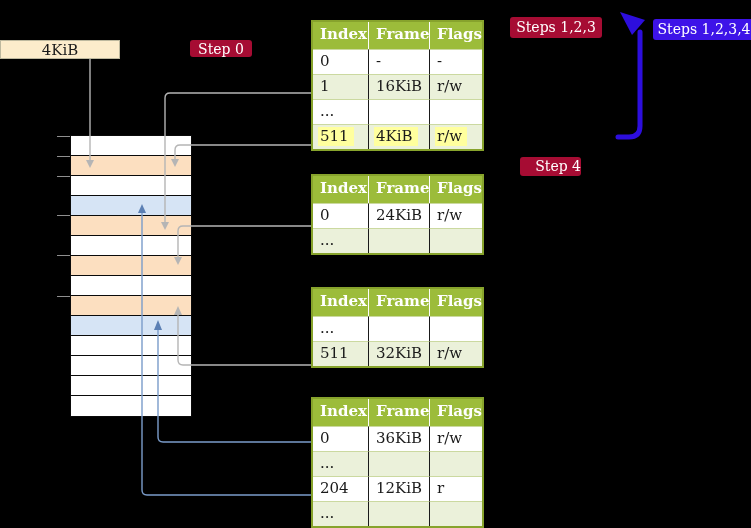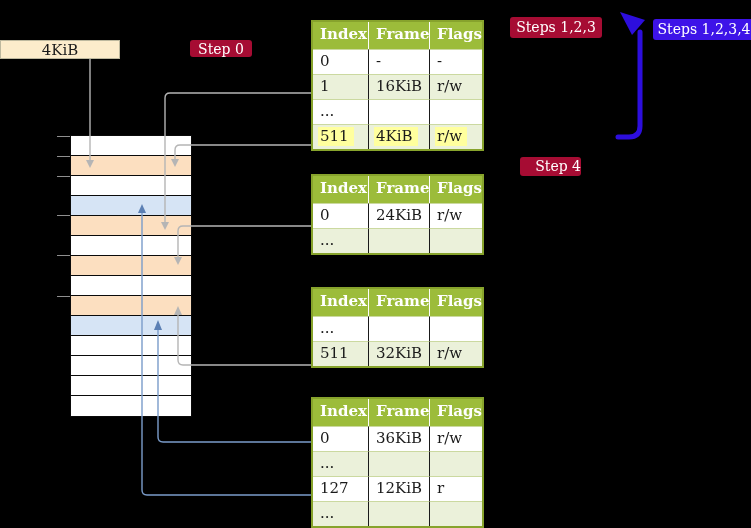--- a/index.html
+++ b/index.html
@@ -121,20 +121,20 @@
     <div class="ptable" style="left: 311px; top: 397px;">
       <div class="hcell">Index</div>
       <div class="hcell">Frame</div>
       <div class="hcell last">Flags</div>
       <div class="bcell">0</div>
       <div class="bcell">36KiB</div>
       <div class="bcell last">r/w</div>
       <div class="bcell shaded">...</div>
       <div class="bcell shaded"></div>
       <div class="bcell last shaded"></div>
-      <div class="bcell">127</div>
+      <div class="bcell">204</div>
       <div class="bcell">12KiB</div>
       <div class="bcell last">r</div>
       <div class="bcell shaded">...</div>
       <div class="bcell shaded"></div>
       <div class="bcell last shaded"></div>
     </div>
   </div>
 
 </body></html>

